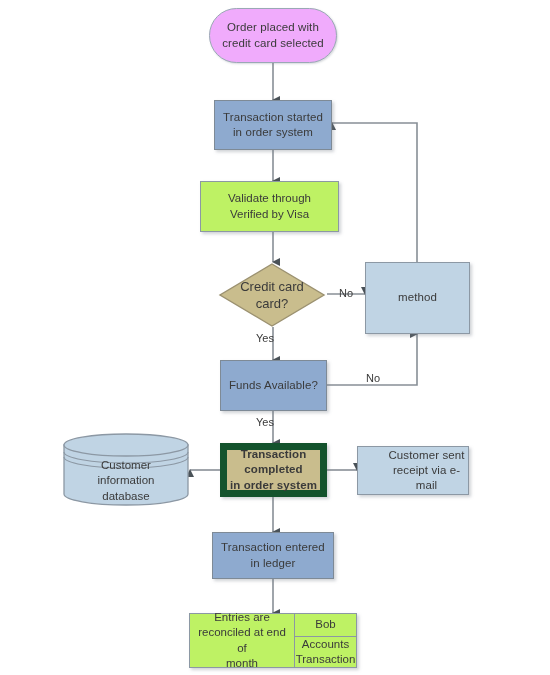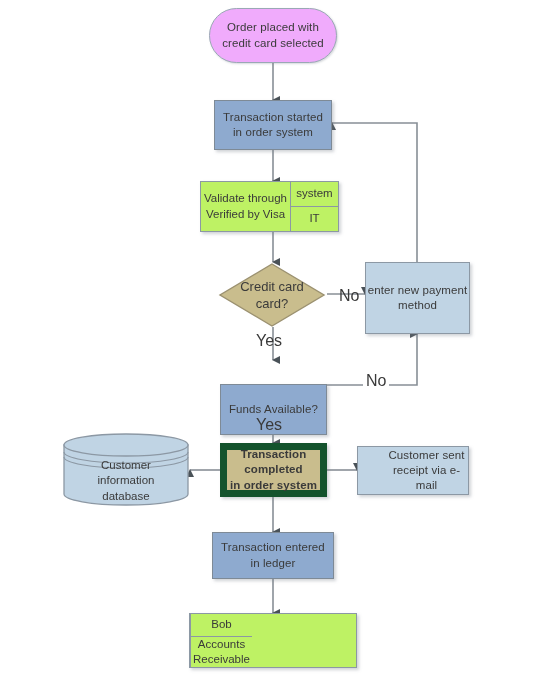--- a/index.html
+++ b/index.html
@@ -133,21 +133,21 @@
     top: 34%;
     width: 100%;
     text-align: center;
     color: #3a3a3a;
     font-size: 11.5px;
     line-height: 1.34;
   }
   .edge-label {
     position: absolute;
     font-family: "Liberation Sans", sans-serif;
-    font-size: 16px;
+    font-size: 11px;
     color: #3a3a3a;
     background: transparent;
     white-space: nowrap;
   }
   .nl { display: block; }
 </style>
 </head>
 <body>
 
 <div id="canvas">
@@ -210,46 +210,41 @@
     </div>
   </div>
 
   <div class="split" style="left:200px; top:181px; width:139px; height:51px;">
     <div class="main">
       <div>
         <span class="nl">Validate through</span>
         <span class="nl">Verified by Visa</span>
       </div>
     </div>
-    <div class="col" style="width:48px;">
-      <div class="cell">system</div>
-      <div class="cell">IT</div>
-    </div>
   </div>
 
   <div class="diamond" style="left:217px; top:262px; width:110px; height:66px;">
     <svg class="dshape" viewBox="0 0 110 66" preserveAspectRatio="none">
       <polygon points="55,2 107,33 55,64 3,33" fill="#c9bd8d" stroke="#9b9170" stroke-width="1.4"></polygon>
     </svg>
     <div class="dlabel">
       <div>
         <span class="nl">Credit card</span>
         <span class="nl">card?</span>
       </div>
     </div>
   </div>
 
   <div class="node process-light" style="left:365px; top:262px; width:105px; height:72px;">
     <div>
-      <span class="nl">enter new payment</span>
       <span class="nl">method</span>
     </div>
   </div>
 
-  <div class="node process" style="left:220px; top:360px; width:107px; height:51px;margin-top:24px;">
+  <div class="node process" style="left:220px; top:360px; width:107px; height:51px;">
     <div>
       <span class="nl">Funds Available?</span>
     </div>
   </div>
 
   <div class="database" style="left:62px; top:432px; width:128px; height:76px;">
     <svg class="cyl" viewBox="0 0 128 76" preserveAspectRatio="none">
       <path d="M2,13 L2,62 A62,11 0 0 0 126,62 L126,13 Z" fill="#c0d4e4" stroke="#8c98a4" stroke-width="1.3"></path>
       <ellipse cx="64" cy="13" rx="62" ry="11" fill="#c0d4e4" stroke="#8c98a4" stroke-width="1.3"></ellipse>
       <path d="M2,20 A62,11 0 0 0 126,20" fill="none" stroke="#8c98a4" stroke-width="1.1"></path>
@@ -278,23 +273,30 @@
   </div>
 
   <div class="node process" style="left:212px; top:532px; width:122px; height:47px;">
     <div>
       <span class="nl">Transaction entered</span>
       <span class="nl">in ledger</span>
     </div>
   </div>
 
   <div class="split" style="left:189px; top:613px; width:168px; height:55px;">
+    <div class="main">
+      <div>
+        <span class="nl">Entries are</span>
+        <span class="nl">reconciled at end of</span>
+        <span class="nl">month</span>
+      </div>
+    </div>
     <div class="col" style="width:62px;">
       <div class="cell">Bob</div>
-      <div class="cell">Accounts Receivable</div>
+      <div class="cell">Accounts Transaction</div>
     </div>
   </div>
 
   <div class="edge-label" style="left:339px; top:287px;">No</div>
 
   <div class="edge-label" style="left:256px; top:332px;">Yes</div>
 
   <div class="edge-label" style="left:363px; top:372px; background:#ffffff; padding:0 3px;">No</div>
 
   <div class="edge-label" style="left:256px; top:416px;">Yes</div>

